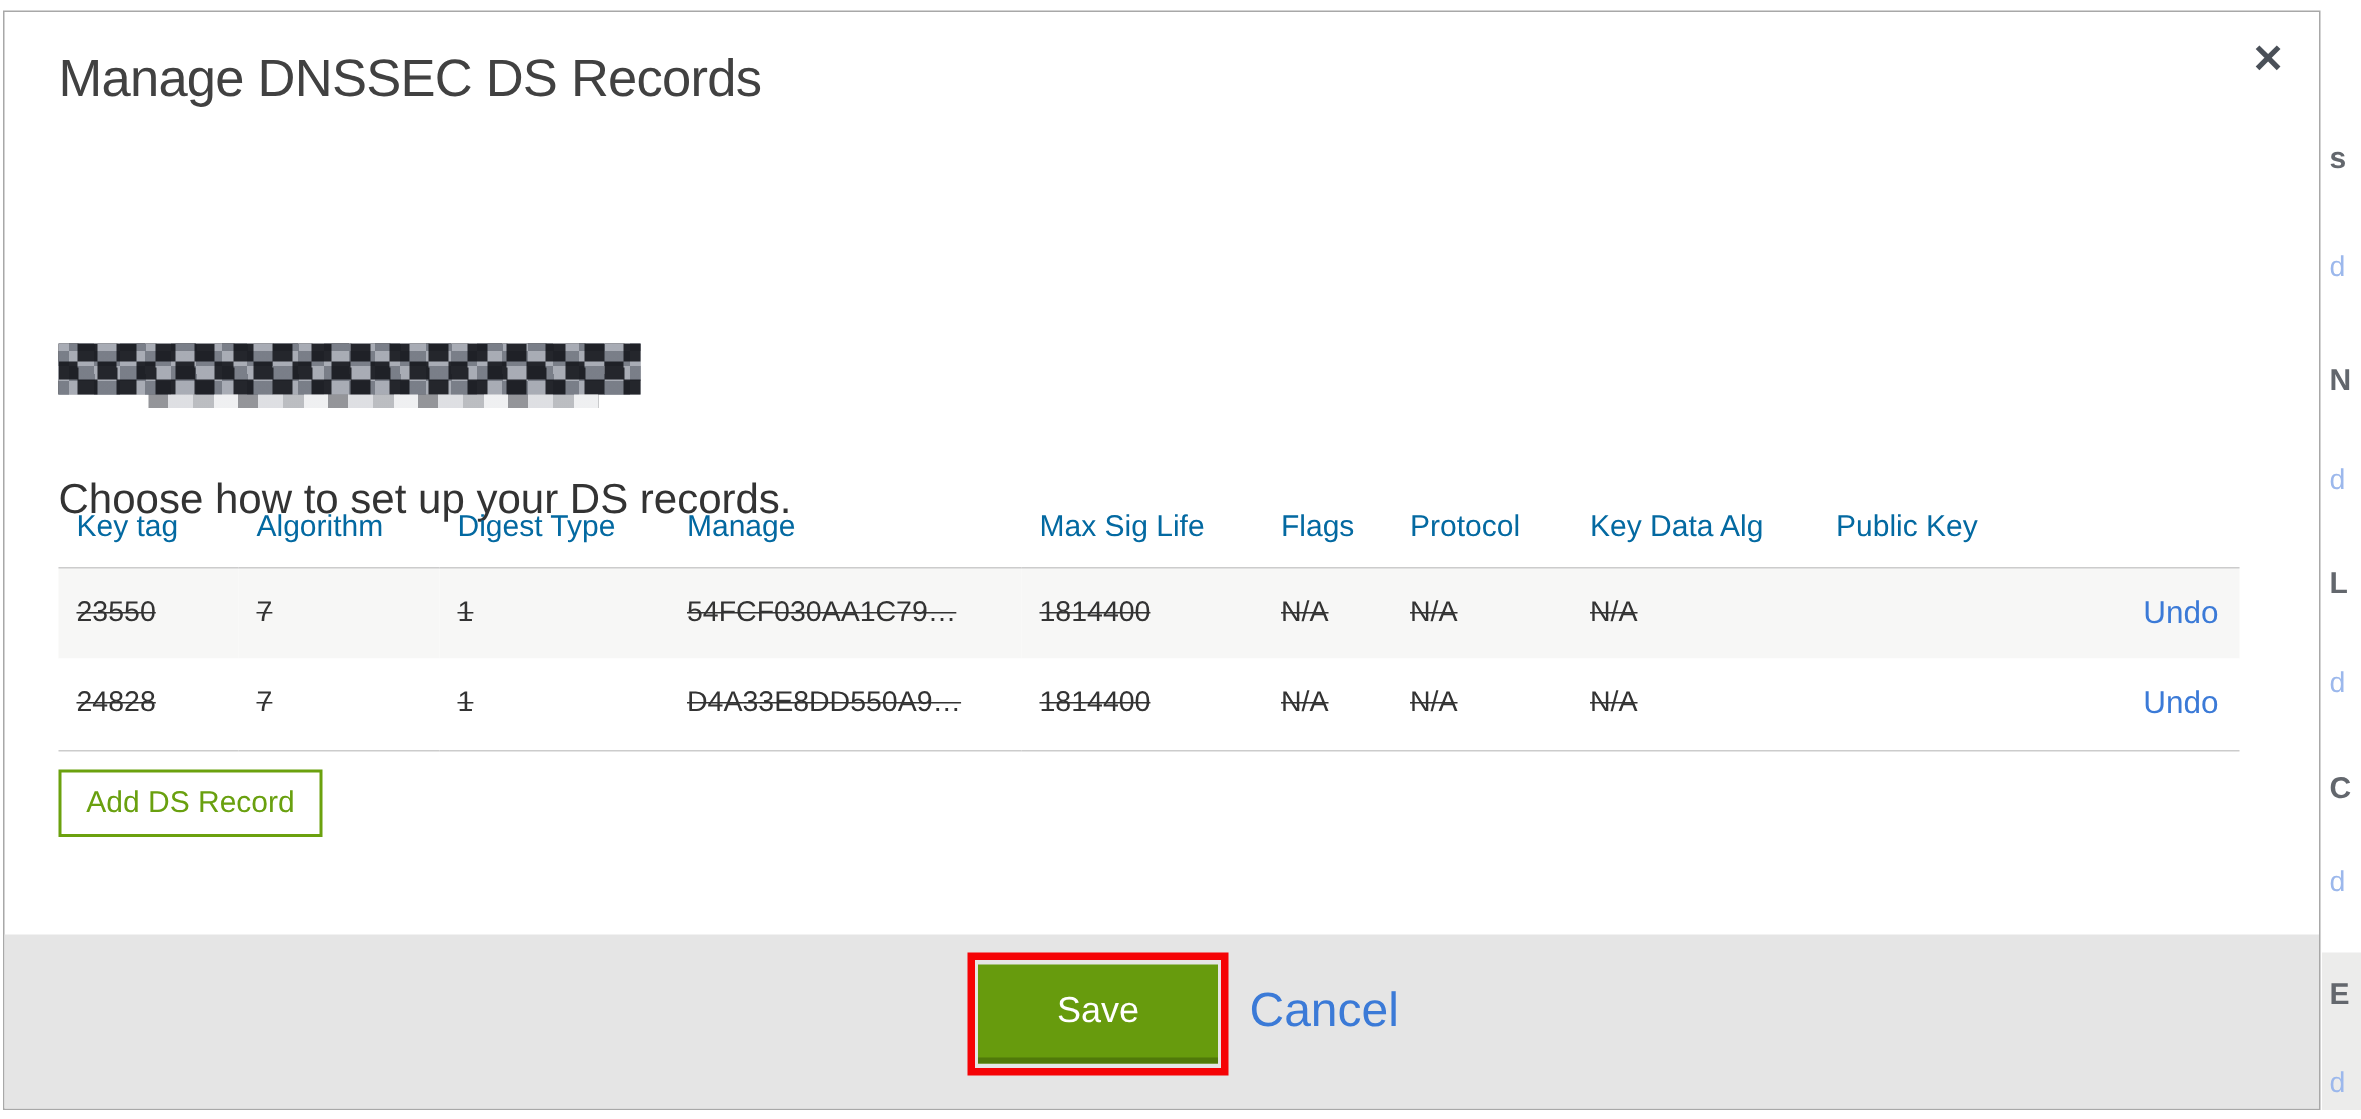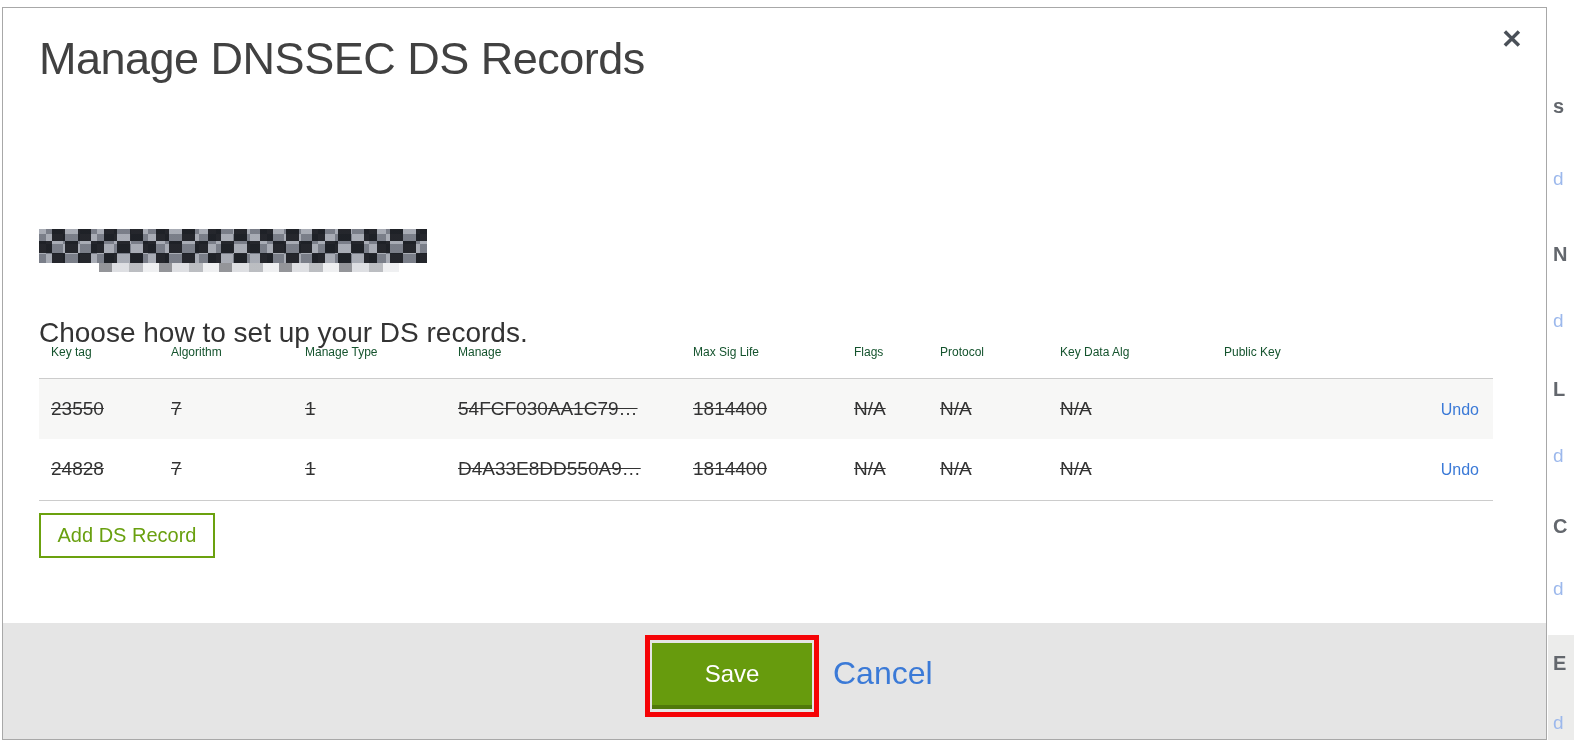--- a/index.html
+++ b/index.html
@@ -9,58 +9,58 @@
   
   .bg-strip{position:absolute;right:0;top:0;width:26px;height:746px;background:#ffffff;overflow:hidden;}
   .bg-strip .bg-footer{position:absolute;left:0;right:0;top:635px;height:105px;background:#ececeb;}
   .bg-frag{position:absolute;left:5px;white-space:nowrap;}
   .bg-frag.label{font-size:20px;font-weight:bold;color:#63676d;}
   .bg-frag.link{font-size:19px;color:#9cb8ec;}
 
   
   .modal{position:absolute;left:2px;top:7px;width:1545px;height:733px;background:#ffffff;
     border:1px solid #a8a8a8;}
-  .modal-title{position:absolute;left:36px;top:25px;font-size:45px;font-weight:300;
+  .modal-title{position:absolute;left:36px;top:25px;font-size:35px;font-weight:300;
     color:#414141;letter-spacing:-0.5px;}
   .close-btn{position:absolute;left:1492px;top:14px;width:34px;height:34px;border:none;background:none;
     font-size:26px;font-weight:bold;color:#4a5058;cursor:pointer;line-height:34px;text-align:center;padding:0;}
 
   
   .domain-redacted{position:absolute;left:36px;top:221px;width:388px;height:34px;
     background:
       repeating-conic-gradient(rgba(28,30,36,0.95) 0% 25%, rgba(150,155,165,0.55) 25% 50%) 0px 0px/26px 24px,
       repeating-conic-gradient(rgba(82,86,96,0.85) 0% 25%, rgba(215,217,222,0.75) 25% 50%) 7px 5px/34px 20px,
       #787d86;}
   .domain-redacted-tail{position:absolute;left:96px;top:255px;width:300px;height:9px;
     background:repeating-linear-gradient(90deg, rgba(60,62,70,0.55) 0 13px, rgba(200,202,208,0.6) 13px 30px, rgba(120,124,132,0.5) 30px 44px, rgba(235,236,238,0.8) 44px 60px);}
 
   .subtitle{position:absolute;left:36px;top:281px;font-size:28px;color:#333333;margin-top:28px;}
 
   
   .table-wrap{position:absolute;left:36px;top:318px;width:1454px;}
   table.ds-table{border-collapse:collapse;table-layout:fixed;width:100%;}
-  .ds-table th{font-size:12px;font-weight:400;color:#14532d;text-align:left;
+  .ds-table th{font-size:20px;font-weight:400;color:#0369a1;text-align:left;
     padding:0 8px 0 12px;height:52px;vertical-align:middle;border-bottom:1px solid #cccccc;}
   .ds-table th:nth-child(1){width:120px;}
   .ds-table th:nth-child(2){width:134px;}
   .ds-table th:nth-child(3){width:153px;}
   .ds-table th:nth-child(4){width:235px;}
   .ds-table th:nth-child(5){width:161px;}
   .ds-table th:nth-child(6){width:86px;}
   .ds-table th:nth-child(7){width:120px;}
   .ds-table th:nth-child(8){width:164px;}
   .ds-table th:nth-child(9){width:140px;}
   .ds-table th:nth-child(10){width:auto;}
   .ds-table td{font-size:19px;color:#333333;padding:0 8px 0 12px;height:61px;vertical-align:middle;}
   .ds-table tr.row-even td{background:#f7f7f6;}
   .ds-table tr.row-odd td{background:#ffffff;}
   .ds-table tr:last-child td{border-bottom:1px solid #cccccc;}
   .ds-table td.strike{text-decoration:line-through;}
   .ds-table td.action-cell{text-align:right;padding-right:14px;}
-  a.undo-link{color:#3b7ad7;text-decoration:none;font-size:16px;cursor:pointer;}
+  a.undo-link{color:#3b7ad7;text-decoration:none;font-size:21px;cursor:pointer;}
 
   
   .add-btn{position:absolute;left:36px;top:505px;width:176px;height:45px;background:#ffffff;
     border:2px solid #6ba10e;color:#69a00f;font-size:20px;cursor:pointer;
     font-family:inherit;text-align:center;}
 
   
   .modal-footer{position:absolute;left:0;bottom:0;width:100%;height:116px;background:#e5e5e5;}
   .red-annotation{position:absolute;left:642px;top:12px;width:174px;height:82px;
     border:5px solid #f50306;display:flex;align-items:center;justify-content:center;}
@@ -96,21 +96,21 @@
   <div class="domain-redacted-tail"></div>
 
   <div class="subtitle">Choose how to set up your DS records.</div>
 
   <div class="table-wrap">
     <table class="ds-table">
       <thead>
         <tr id="header-row">
             <th>Key tag</th>
             <th>Algorithm</th>
-            <th>Manage Type</th>
+            <th>Digest Type</th>
             <th>Manage</th>
             <th>Max Sig Life</th>
             <th>Flags</th>
             <th>Protocol</th>
             <th>Key Data Alg</th>
             <th>Public Key</th>
             <th></th>
           </tr>
       </thead>
       <tbody id="table-body">

